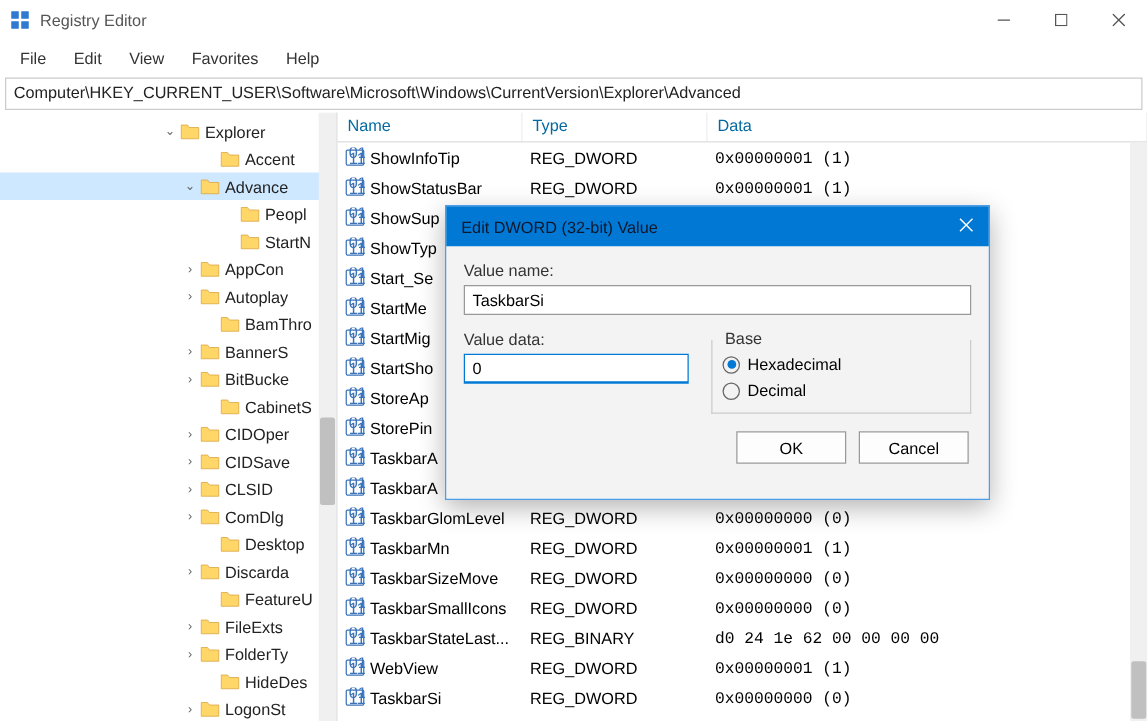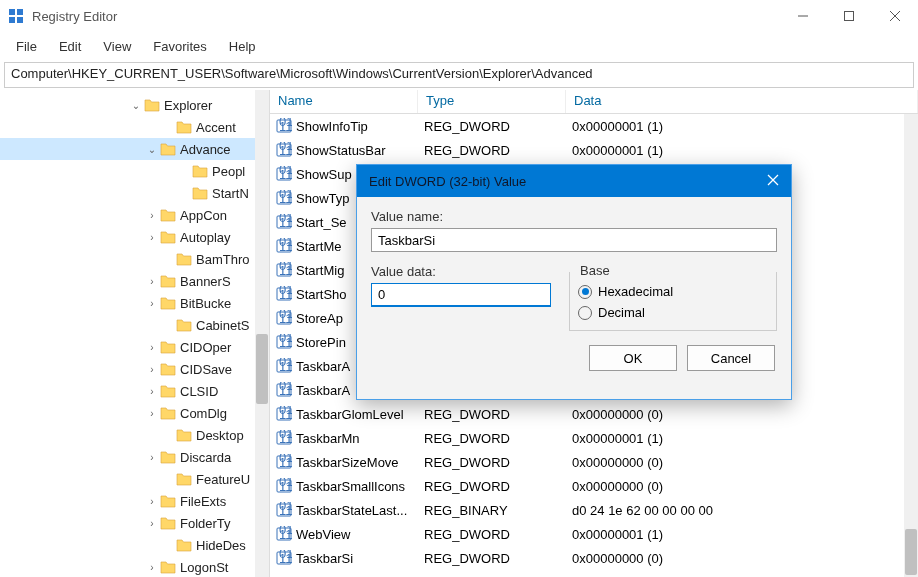--- a/index.html
+++ b/index.html
@@ -36,21 +36,21 @@
 .listpanel { flex: 1; overflow: hidden; position: relative; }
 .list-header { display: flex; height: 24px; border-bottom: 1px solid #ddd; }
 .list-header div { padding: 3px 8px; color: #0369a1; border-right: 1px solid #eee; }
 .col-name { width: 148px; }
 .col-type { width: 148px; }
 .col-data { flex: 1; }
 .list-row { display: flex; height: 24px; align-items: center; }
 .list-row .cell { padding: 2px 6px; overflow: hidden; white-space: nowrap; text-overflow: ellipsis; }
 .list-row .cell-name { width: 148px; display: flex; align-items: center; gap: 4px; }
 .list-row .cell-type { width: 148px; }
-.list-row .cell-data { flex: 1; }
+.list-row .cell-data { flex: 1; font-family: Liberation Mono, monospace; }
 .reg-icon { width: 16px; height: 16px; flex-shrink: 0; }
 .list-scroll { position: absolute; right: 0; top: 24px; bottom: 0; width: 14px; background: #f0f0f0; }
 .list-thumb { position: absolute; right: 1px; bottom: 2px; width: 12px; height: 46px; background: #c0c0c0; border-radius: 2px; }
 
 
 .dialog { position: absolute; left: 356px; top: 164px; width: 436px; height: 236px; background: #f3f3f3; border: 1px solid #4a9fe8; box-shadow: 0 6px 20px rgba(0,0,0,0.3); }
 .dialog-title { height: 32px; background: #0078d4; color: #0f172a; display: flex; align-items: center; padding: 0 12px; font-size: 13px; }
 .dialog-title .close { margin-left: auto; font-size: 14px; }
 .dialog-body { padding: 12px 14px; }
 .field-label { color: #333; margin-bottom: 4px; }

